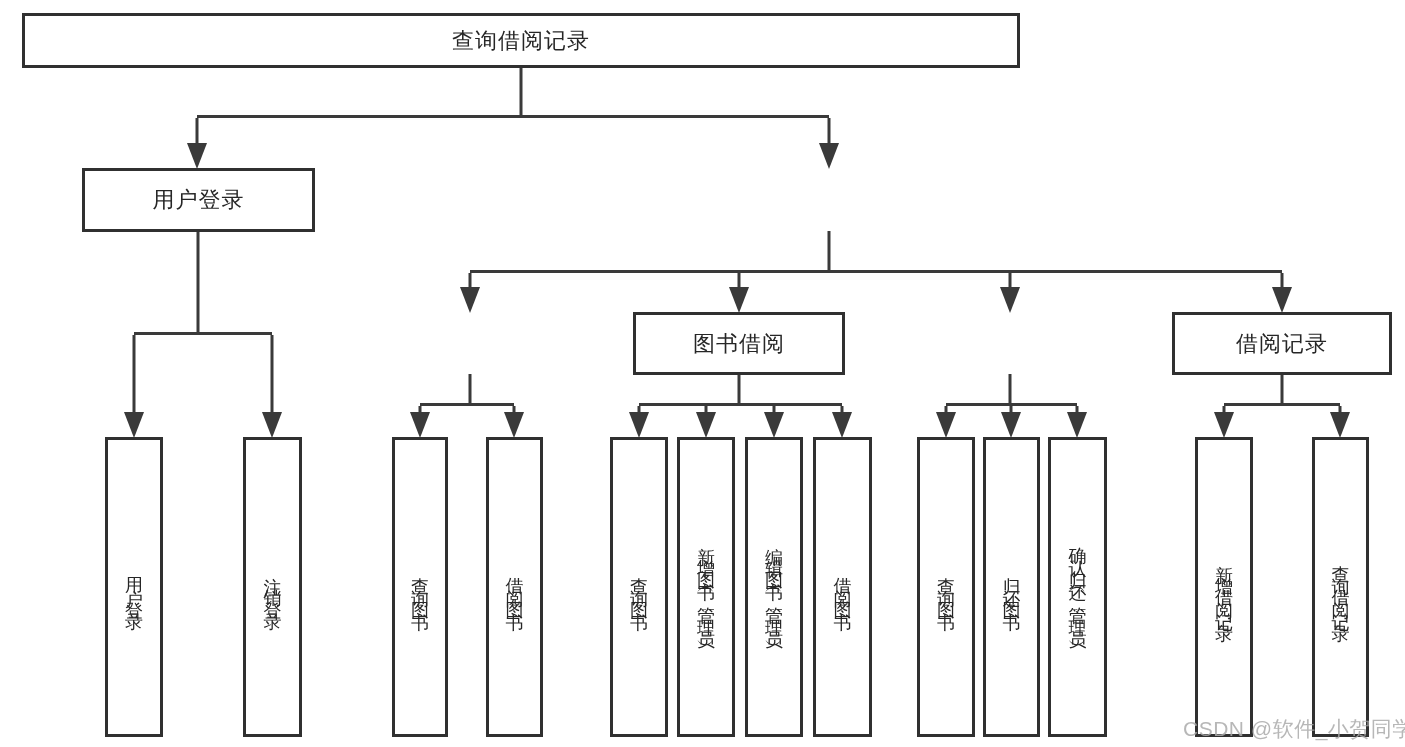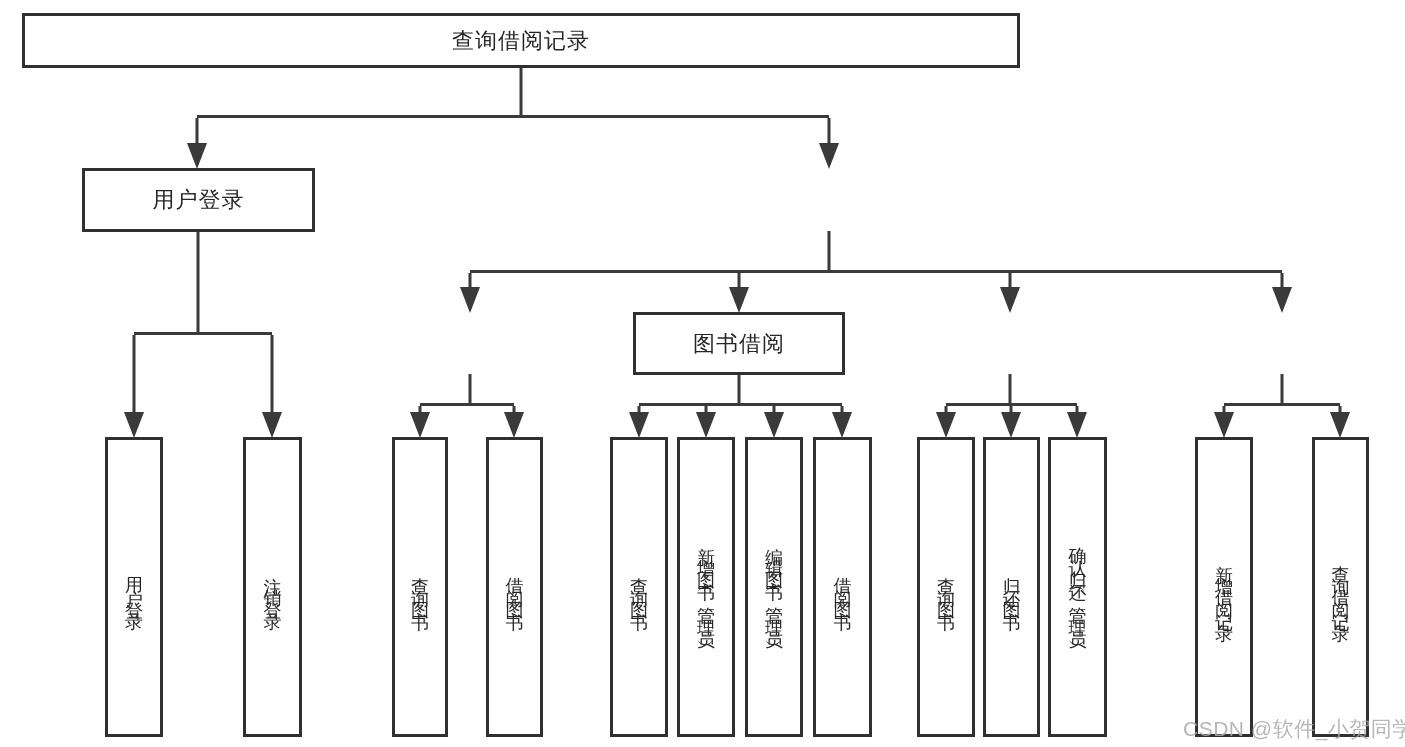--- a/index.html
+++ b/index.html
@@ -103,20 +103,23 @@
     <span>查询借阅记录</span>
   </div>
 
   <div class="node h" style="left:82px;top:168px;width:233px;height:64px">
     <span>用户登录</span>
   </div>
 
   <div class="node h" style="left:633px;top:312px;width:212px;height:63px">
     <span>图书借阅</span>
   </div>
+  <div class="node h" style="left:1172px;top:312px;width:220px;height:63px">
+    <span>借阅记录</span>
+  </div>
 
   <div class="node v" style="left:105px;top:437px;width:58px;height:300px">
     <span>用户登录</span>
   </div>
   <div class="node v" style="left:243px;top:437px;width:59px;height:300px">
     <span>注销登录</span>
   </div>
 
   <div class="node v" style="left:392px;top:437px;width:56px;height:300px">
     <span>查询图书</span>

